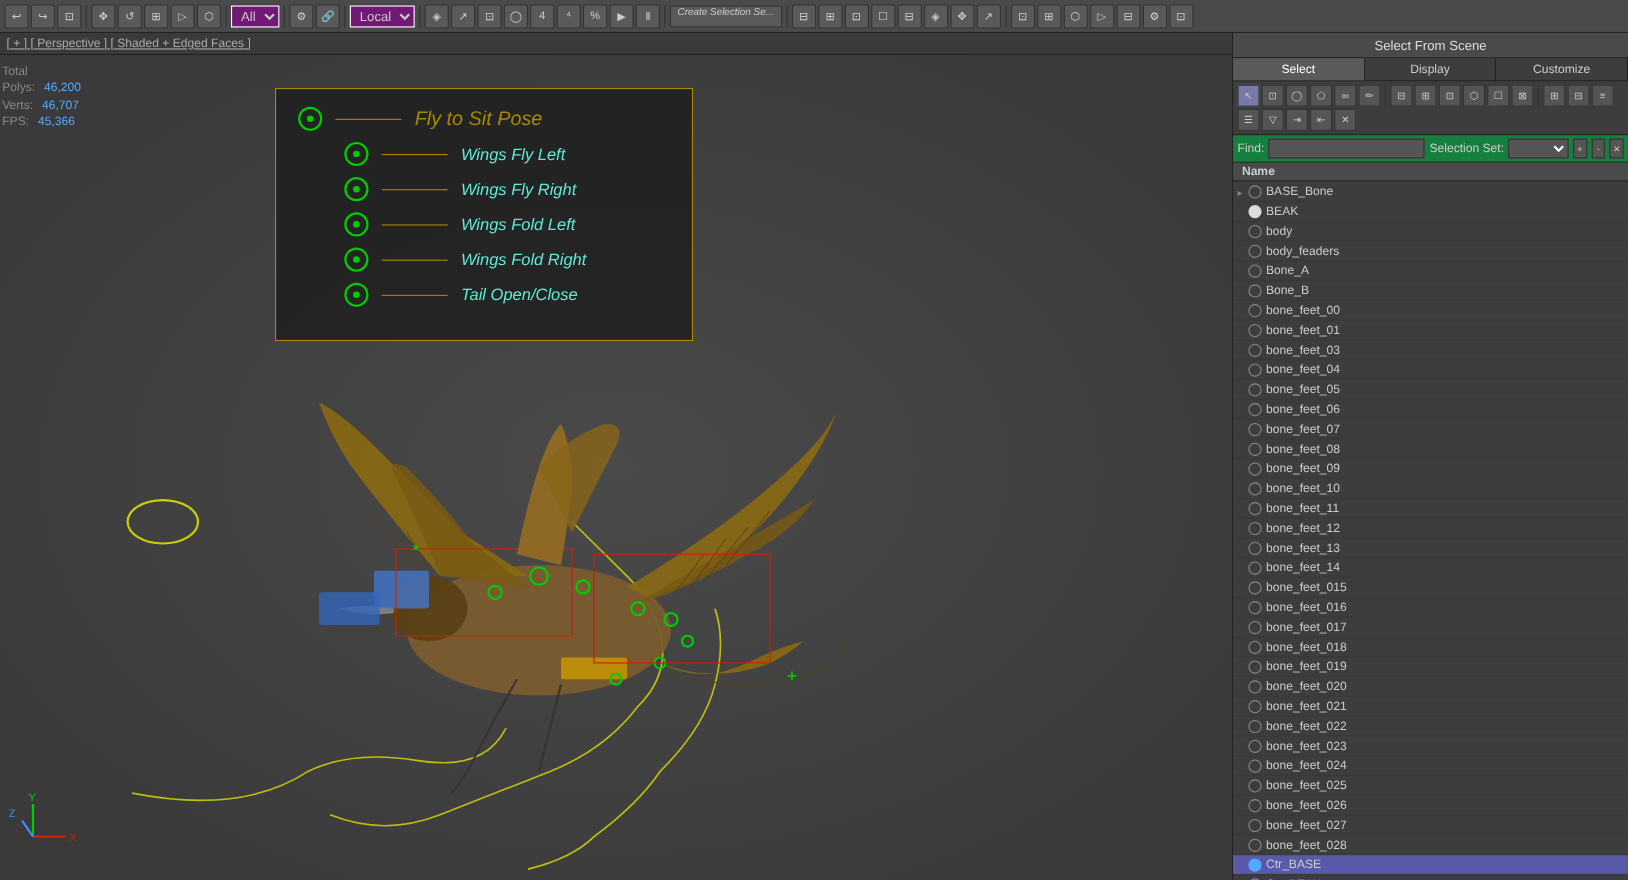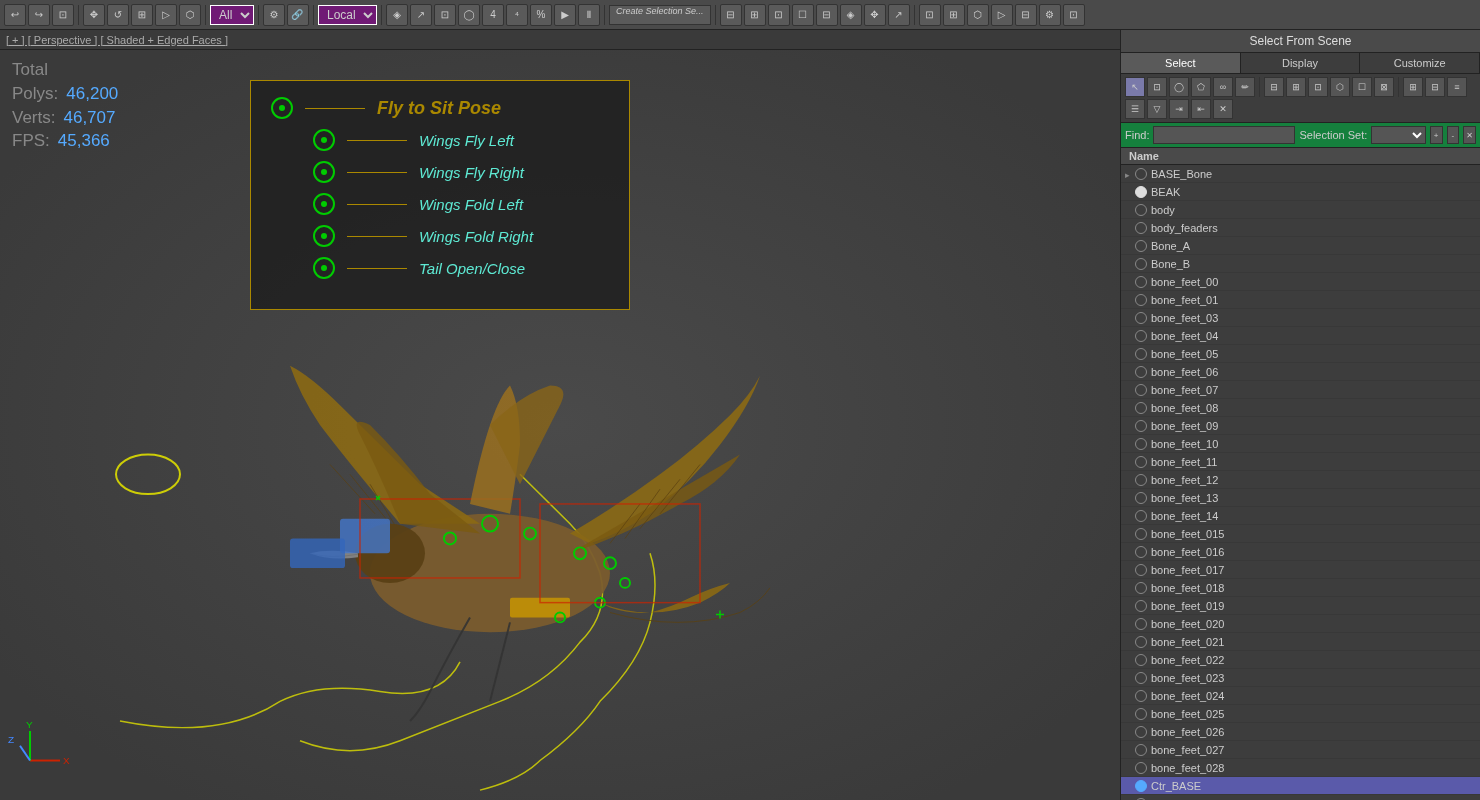--- a/index.html
+++ b/index.html
@@ -77,23 +77,23 @@
     }
     .vp-label {
       color: #aaa;
       font-size: 11px;
       text-decoration: underline;
     }
 
     
     #stats {
       position: absolute;
-      top: 28px; left: 12px;
+      top: 28px; left: 2px;
       color: #aaa;
-      font-size: 17px;
+      font-size: 11px;
       line-height: 1.4;
       z-index: 10;
     }
     .stat-row { display: flex; gap: 8px; }
     .stat-label { color: #888; }
     .stat-value { color: #5af; }
 
     
     #pose-card {
       position: absolute;
@@ -131,21 +131,21 @@
     .pose-label {
       color: #5eead4;
       font-size: 15px;
       font-style: italic;
       font-weight: normal;
     }
     .pose-label-main {
       color: #aa8800;
       font-size: 18px;
       font-style: italic;
-      font-weight: bold;
+      font-weight: normal;
     }
 
     
     #viewport-bg {
       position: absolute;
       top: 20px; left: 0; right: 0; bottom: 0;
       background: #484848;
     }
 
     

